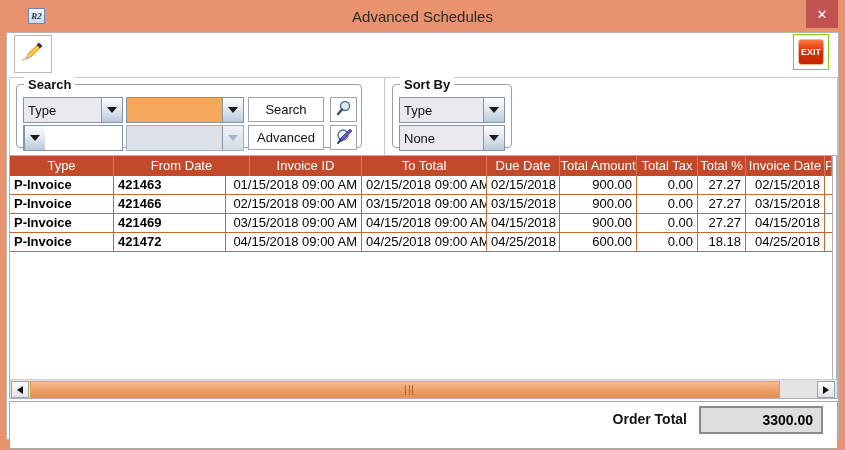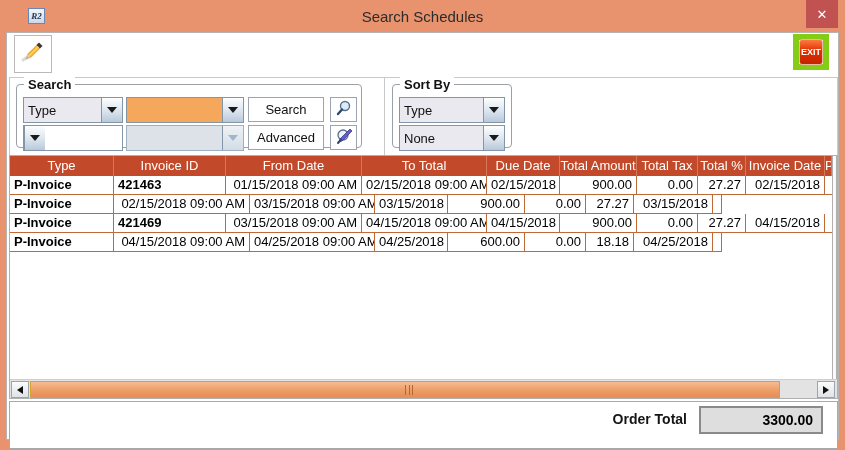--- a/index.html
+++ b/index.html
@@ -32,21 +32,21 @@
     background:#fff; border:1px solid #b4b4b4;
   }
   
   .edit-btn {
     position:absolute; left:7px; top:2px; width:38px; height:38px;
     background:#fff; border:1px solid #b9b9b9; cursor:pointer;
     display:flex; align-items:center; justify-content:center;
   }
   .exit-wrap {
     position:absolute; right:9px; top:1px; width:36px; height:36px;
-    background:#fff; border:6px solid #84cc16;
+    background:#fff; border:1px solid #84cc16;
     display:flex; align-items:center; justify-content:center;
   }
   .exit-btn {
     width:26px; height:26px; border:1px solid #e8b9a4; border-radius:3px;
     background:linear-gradient(#ff7a40,#e03000 45%,#c42400);
     color:#fff; font-size:9px; font-weight:bold; letter-spacing:0;
     display:flex; align-items:center; justify-content:center; cursor:pointer;
   }
   
   .filter-strip {
@@ -148,21 +148,21 @@
     line-height:24px; padding-right:8px;
   }
 </style>
 </head>
 <body>
 
 <div class="window">
 
   <div class="titlebar">
     <div class="app-icon">R2</div>
-    <div class="title">Search Schedules</div>
+    <div class="title">Advanced Schedules</div>
     <div class="close-btn">✕</div>
   </div>
 
   <div class="content">
 
     <div class="edit-btn">
       <span>
         <svg width="28" height="28" viewBox="0 0 28 28">
           <g transform="rotate(45 14 14)">
             <rect x="11.5" y="3" width="5" height="4" fill="#3a3a3a"></rect>
@@ -244,22 +244,22 @@
               <span class="arr"></span>
             </span>
         </div>
       </div>
     </div>
 
     <div class="table-panel">
       <div class="grid">
         <div class="grid-head" id="grid-head">
             <div class="th" style="width: 104px;">Type</div>
+            <div class="th" style="width: 136px;">From Date</div>
             <div class="th" style="width: 112px;">Invoice ID</div>
-            <div class="th" style="width: 136px;">From Date</div>
             <div class="th" style="width: 125px;">To Total</div>
             <div class="th" style="width: 73px;">Due Date</div>
             <div class="th" style="width: 77px;">Total Amount</div>
             <div class="th" style="width: 61px;">Total Tax</div>
             <div class="th" style="width: 48px;">Total %</div>
             <div class="th" style="width: 79px;">Invoice Date</div>
             <div class="th" style="width: 7px;">P</div>
           </div>
         <div id="grid-body">
             <div class="tr">
@@ -269,20 +269,21 @@
               <div class="td ar" style="width: 125px;">02/15/2018 09:00 AM</div>
               <div class="td ar" style="width: 73px;">02/15/2018</div>
               <div class="td ar" style="width: 77px;">900.00</div>
               <div class="td ar" style="width: 61px;">0.00</div>
               <div class="td ar" style="width: 48px;">27.27</div>
               <div class="td ar" style="width: 79px;">02/15/2018</div>
               <div class="td al" style="width: 7px;"></div>
             </div>
             <div class="tr">
               <div class="td al" style="width: 104px;">P-Invoice</div>
+              <div class="td al" style="width: 112px;">421466</div>
               <div class="td ar" style="width: 136px;">02/15/2018 09:00 AM</div>
               <div class="td ar" style="width: 125px;">03/15/2018 09:00 AM</div>
               <div class="td ar" style="width: 73px;">03/15/2018</div>
               <div class="td ar" style="width: 77px;">900.00</div>
               <div class="td ar" style="width: 61px;">0.00</div>
               <div class="td ar" style="width: 48px;">27.27</div>
               <div class="td ar" style="width: 79px;">03/15/2018</div>
               <div class="td al" style="width: 7px;"></div>
             </div>
             <div class="tr">
@@ -292,20 +293,21 @@
               <div class="td ar" style="width: 125px;">04/15/2018 09:00 AM</div>
               <div class="td ar" style="width: 73px;">04/15/2018</div>
               <div class="td ar" style="width: 77px;">900.00</div>
               <div class="td ar" style="width: 61px;">0.00</div>
               <div class="td ar" style="width: 48px;">27.27</div>
               <div class="td ar" style="width: 79px;">04/15/2018</div>
               <div class="td al" style="width: 7px;"></div>
             </div>
             <div class="tr">
               <div class="td al" style="width: 104px;">P-Invoice</div>
+              <div class="td al" style="width: 112px;">421472</div>
               <div class="td ar" style="width: 136px;">04/15/2018 09:00 AM</div>
               <div class="td ar" style="width: 125px;">04/25/2018 09:00 AM</div>
               <div class="td ar" style="width: 73px;">04/25/2018</div>
               <div class="td ar" style="width: 77px;">600.00</div>
               <div class="td ar" style="width: 61px;">0.00</div>
               <div class="td ar" style="width: 48px;">18.18</div>
               <div class="td ar" style="width: 79px;">04/25/2018</div>
               <div class="td al" style="width: 7px;"></div>
             </div>
           </div>

